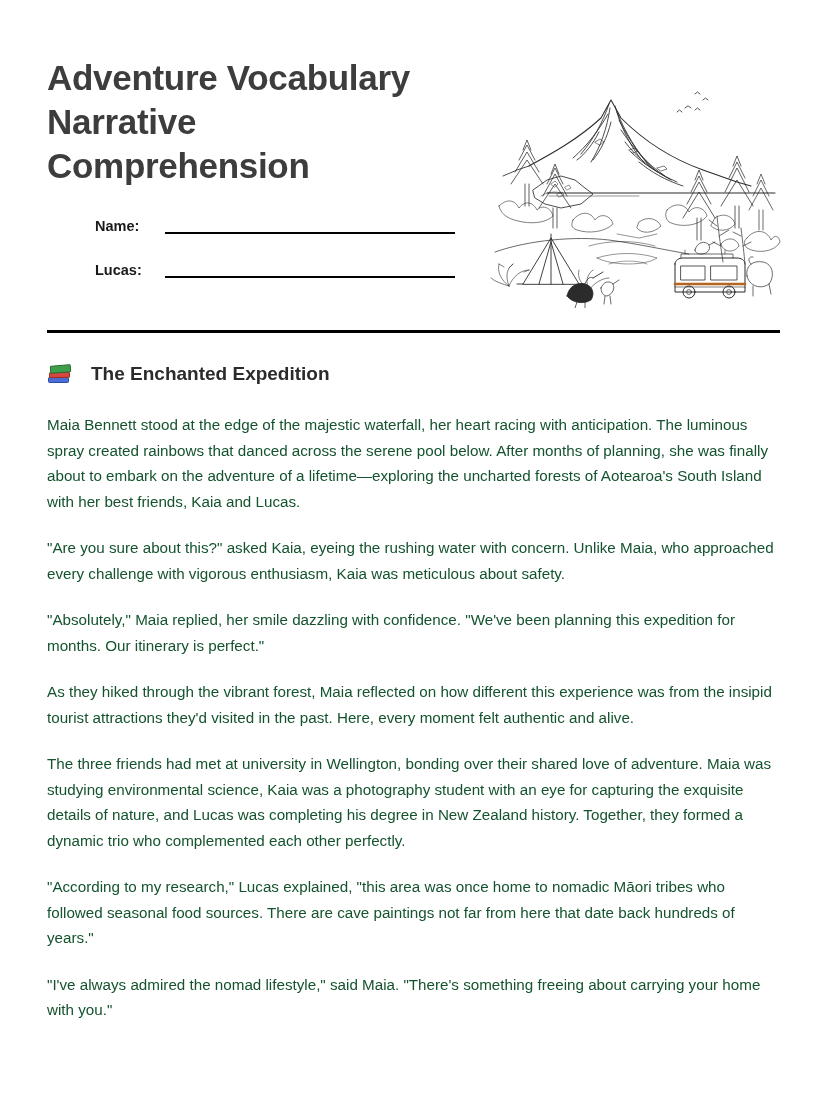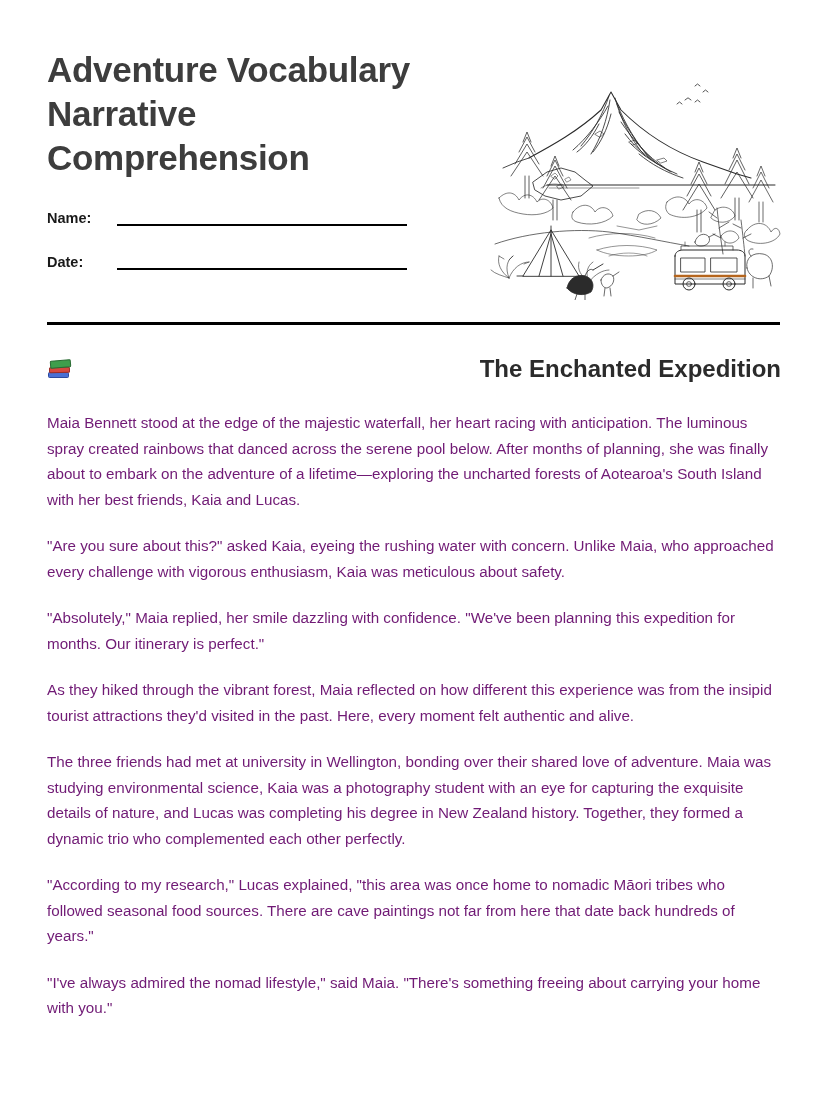--- a/index.html
+++ b/index.html
@@ -13,21 +13,21 @@
     height: 1118px;
     font-family: "Liberation Sans", sans-serif;
     color: #1a1a1a;
     overflow: hidden;
     position: relative;
   }
   .page {
     position: relative;
     width: 828px;
     height: 963px;
-    padding: 8px 47px;
+    padding: 16px 47px;
   }
 
   
   .header {
     display: flex;
     align-items: flex-start;
     justify-content: space-between;
     padding-top: 40px;
   }
   .header-left {
@@ -49,20 +49,21 @@
     margin-bottom: 18px;
     height: 26px;
   }
   .field-label {
     font-size: 14.5px;
     font-weight: bold;
     color: #1a1a1a;
     width: 70px;
     flex: 0 0 70px;
     line-height: 20px;
+    margin-left: 48px;
   }
   .field-line {
     flex: 0 0 290px;
     width: 290px;
     height: 0;
     border-bottom: 2.2px solid #000;
     margin-bottom: 2px;
   }
 
   
@@ -83,26 +84,25 @@
     width: 733px;
   }
 
   
   .story {
     padding-top: 30px;
   }
   .story-heading {
     display: flex;
     align-items: center;
-    gap: 9px;
-    font-size: 24px;
+    gap: 19px;
+    font-size: 19px;
     font-weight: bold;
     color: #2b2b2b;
     margin: 0 0 27px 0;
-    justify-content: space-between;
   }
   .emoji-books {
     position: relative;
     display: inline-block;
     width: 25px;
     height: 22px;
     flex: 0 0 25px;
   }
   .emoji-books i {
     position: absolute;
@@ -110,21 +110,21 @@
     border-radius: 1.5px;
   }
   .bk-blue  { left: 1px;  top: 14px; width: 21px; height: 6px;  background: #4a6fd4; border: 1px solid #2d4a9e; }
   .bk-red   { left: 2px;  top: 9px;  width: 21px; height: 6px;  background: #d6483f; border: 1px solid #9e2d26; transform: rotate(-2deg); }
   .bk-green { left: 3px;  top: 2px;  width: 21px; height: 8px;  background: #3f9e4c; border: 1px solid #2a6b33; transform: rotate(-5deg); }
 
   .story p {
     font-size: 15.2px;
     line-height: 25.5px;
     margin: 0 0 21px 0;
-    color: #701a75;
+    color: #14532d;
     max-width: 736px;
     text-align: left;
   }
   .story p:last-child { margin-bottom: 0; }
 </style>
 </head>
 <body>
 
 <div class="page">
 
@@ -132,21 +132,21 @@
 
     <div class="header-left">
       <h1 class="doc-title">Adventure Vocabulary Narrative Comprehension</h1>
 
       <div class="field-row">
         <span class="field-label">Name:</span>
         <span class="field-line"></span>
       </div>
 
       <div class="field-row">
-        <span class="field-label">Date:</span>
+        <span class="field-label">Lucas:</span>
         <span class="field-line"></span>
       </div>
     </div>
 
     <div class="illustration">
       <svg viewBox="0 0 292 220" xmlns="http://www.w3.org/2000/svg" fill="none" stroke="#2b2b2b" stroke-width="0.85" stroke-linecap="round" stroke-linejoin="round">
 
         <g stroke-width="0.8">
           <path d="M206 6 l2.5 -2 l2.5 2"></path>
           <path d="M214 12 l2.5 -2 l2.5 2"></path>

